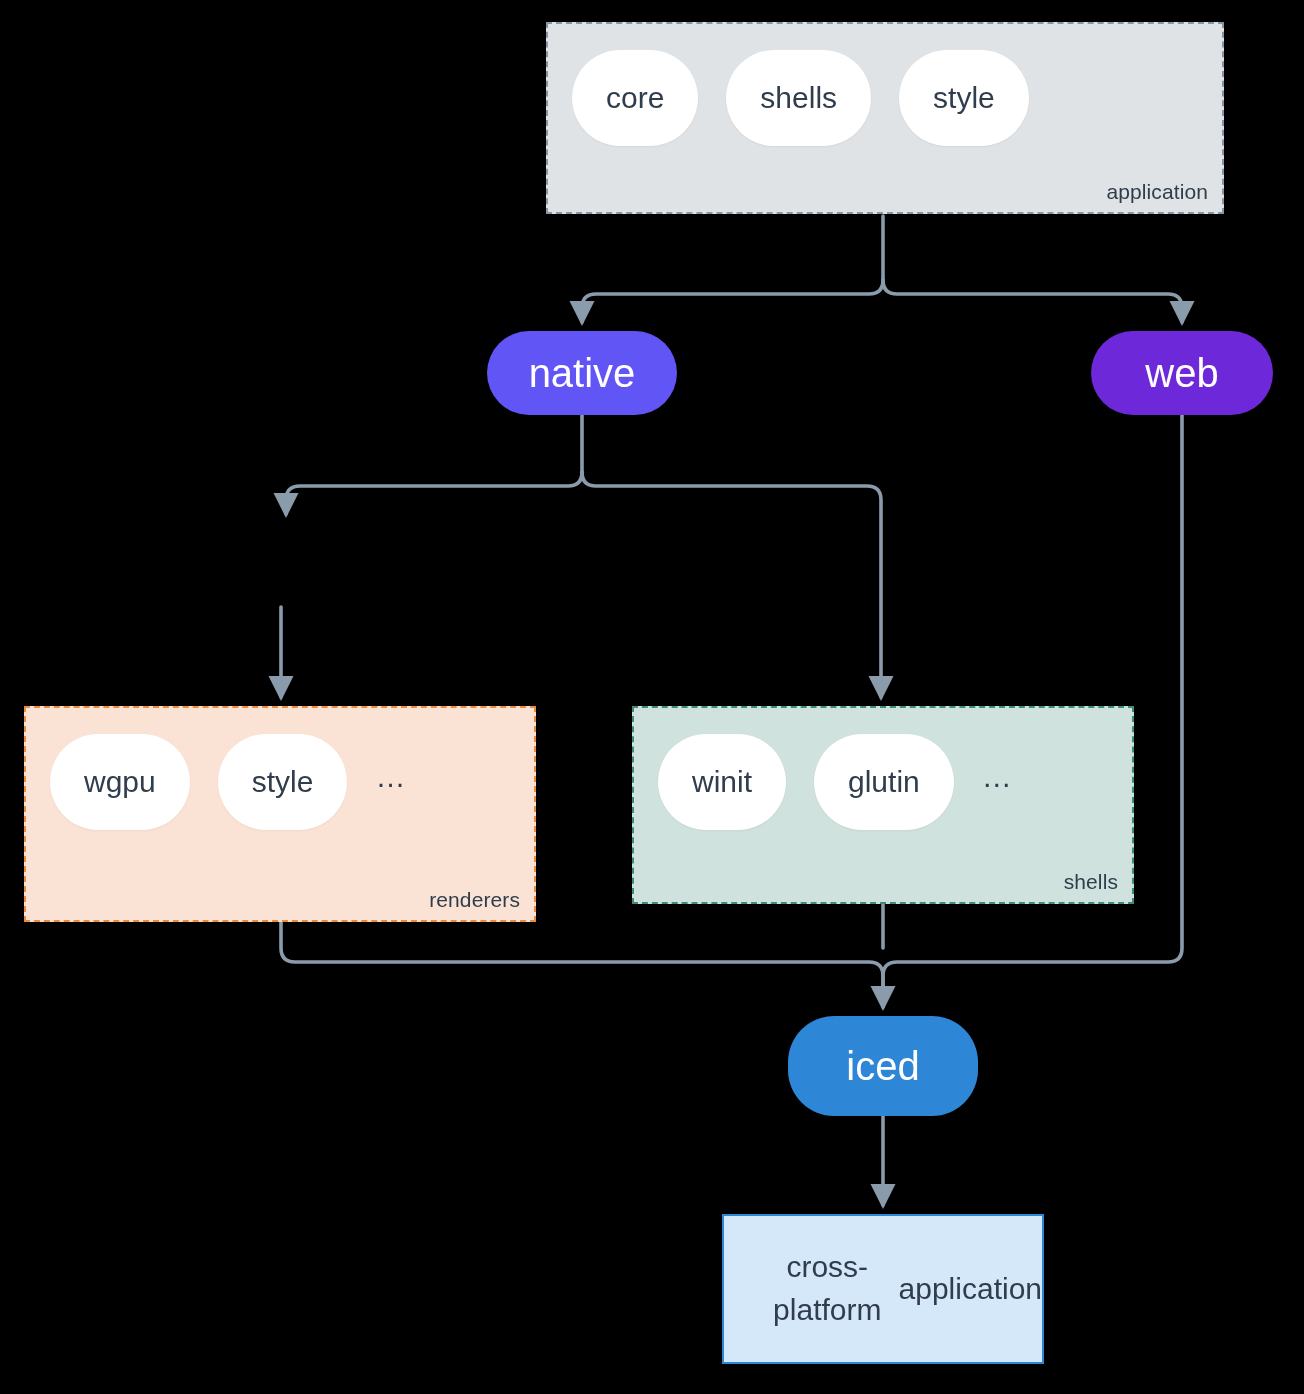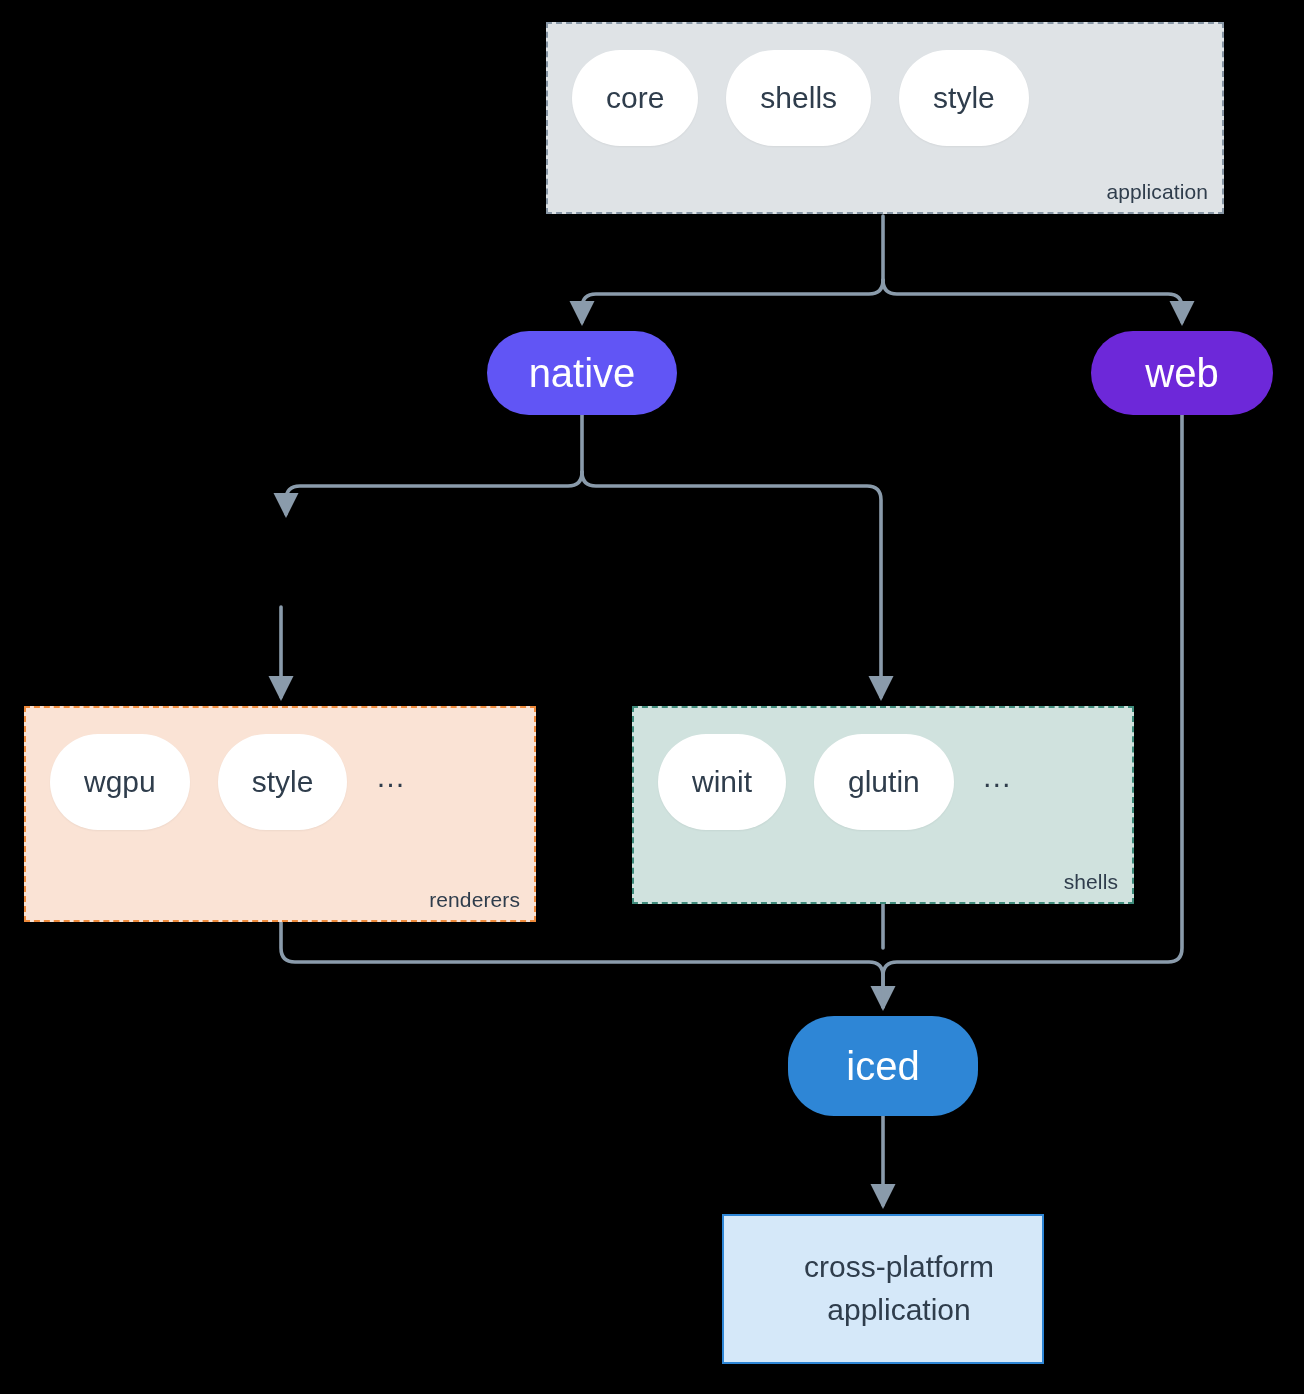--- a/index.html
+++ b/index.html
@@ -152,21 +152,21 @@
   #node-application {
     position: absolute;
     left: 722px;
     top: 1214px;
     width: 322px;
     height: 150px;
     background: #d5e8f9;
     border: 2px solid #2e86d6;
     box-sizing: border-box;
     display: flex;
-    flex-direction: column;
+    flex-direction: row;
     align-items: center;
     justify-content: center;
     color: #2f3d4c;
     font-size: 30px;
     line-height: 1.42;
     text-align: center;
     padding-left: 32px;
   }
 </style>
 </head>

